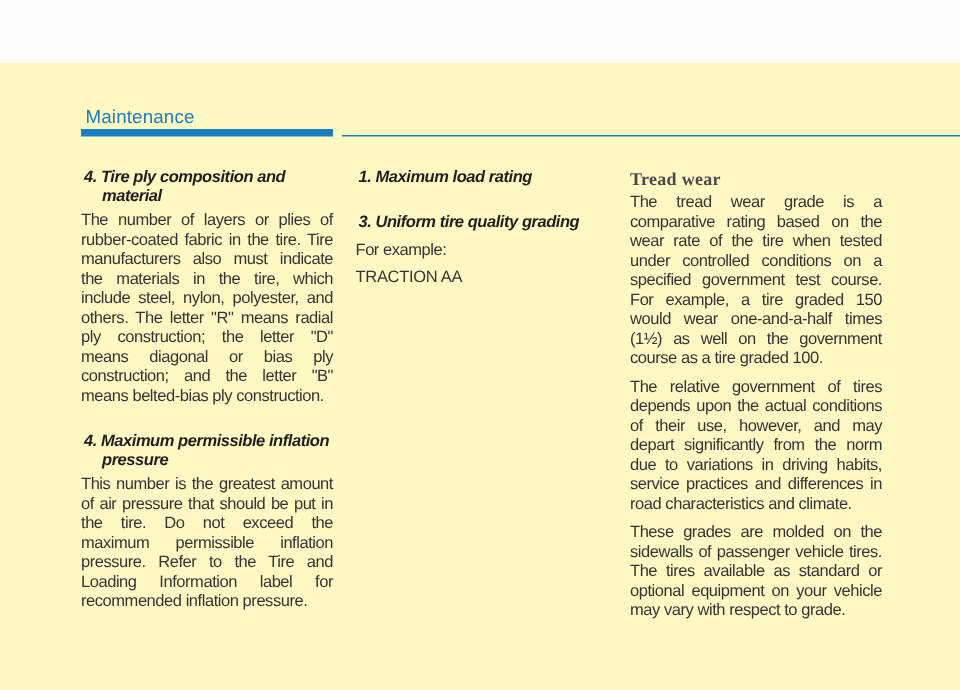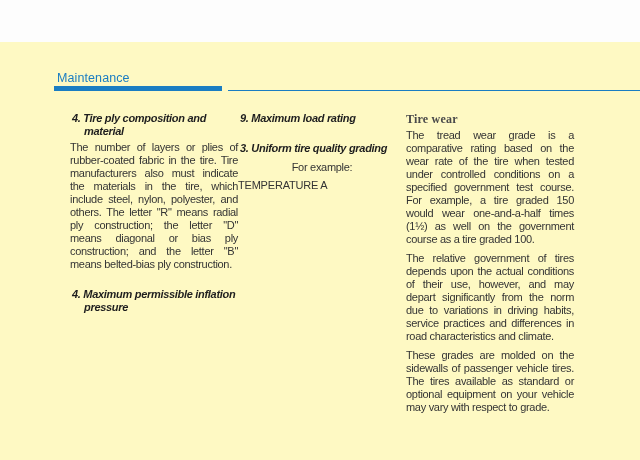--- a/index.html
+++ b/index.html
@@ -33,23 +33,24 @@
   }
   .rule-thin {
     position: absolute;
     left: 228px; top: 47.5px;
     width: 412px; height: 1.5px;
     background: var(--accent);
   }
   
   .columns {
     position: absolute;
-    left: 70px; top: 66px;
+    left: 54px; top: 66px;
     width: 532px;
     display: flex;
+    gap: 15px;
   }
   .col { width: 168px; flex: 0 0 168px; }
 
   .sec-heading {
     margin: 4px 0 0;
     padding-left: 14px;
     text-indent: -12px;
     font-size: 11px;
     line-height: 13px;
     font-weight: bold;
@@ -78,21 +79,20 @@
     color: #343434;
   }
   .body-para + .body-para { margin-top: 6px; }
 
   .example-label {
     margin: 6px 0 0;
     font-size: 11px;
     line-height: 13px;
     letter-spacing: -0.3px;
     color: #343434;
-    text-align: center;
   }
   .caps-line {
     margin: 5px 0 0;
     font-size: 11px;
     line-height: 13px;
     letter-spacing: -0.2px;
     color: #343434;
   }
 
   
@@ -114,31 +114,32 @@
     <div class="rule-thick"></div>
     <div class="rule-thin"></div>
   </header>
 
   <main class="columns">
 
     <section class="col">
       <h4 class="sec-heading">4. Tire ply composition and material</h4>
       <p class="body-para">The number of layers or plies of rubber-coated fabric in the tire. Tire manufacturers also must indicate the materials in the tire, which include steel, nylon, polyester, and others. The letter "R" means radial ply construction; the letter "D" means diagonal or bias ply construction; and the letter "B" means belted-bias ply construction.</p>
       <h4 class="sec-heading later">4. Maximum permissible inflation pressure</h4>
+      <p class="body-para">This number is the greatest amount of air pressure that should be put in the tire. Do not exceed the maximum permissible inflation pressure. Refer to the Tire and Loading Information label for recommended inflation pressure.</p>
     </section>
 
     <section class="col">
-      <h4 class="sec-heading">9. Maximum load rating</h4>
+      <h4 class="sec-heading">1. Maximum load rating</h4>
       <h4 class="sec-heading later">3. Uniform tire quality grading</h4>
       <p class="example-label">For example:</p>
-      <p class="caps-line">TEMPERATURE A</p>
+      <p class="caps-line">TRACTION AA</p>
     </section>
 
     <section class="col">
-      <h4 class="serif-heading">Tire wear</h4>
+      <h4 class="serif-heading">Tread wear</h4>
       <p class="body-para">The tread wear grade is a comparative rating based on the wear rate of the tire when tested under controlled conditions on a specified government test course. For example, a tire graded 150 would wear one-and-a-half times (1½) as well on the government course as a tire graded 100.</p>
       <p class="body-para">The relative government of tires depends upon the actual conditions of their use, however, and may depart significantly from the norm due to variations in driving habits, service practices and differences in road characteristics and climate.</p>
       <p class="body-para">These grades are molded on the sidewalls of passenger vehicle tires. The tires available as standard or optional equipment on your vehicle may vary with respect to grade.</p>
     </section>
 
   </main>
 
   <footer>
     <span class="page-number">7-42</span>
   </footer>

